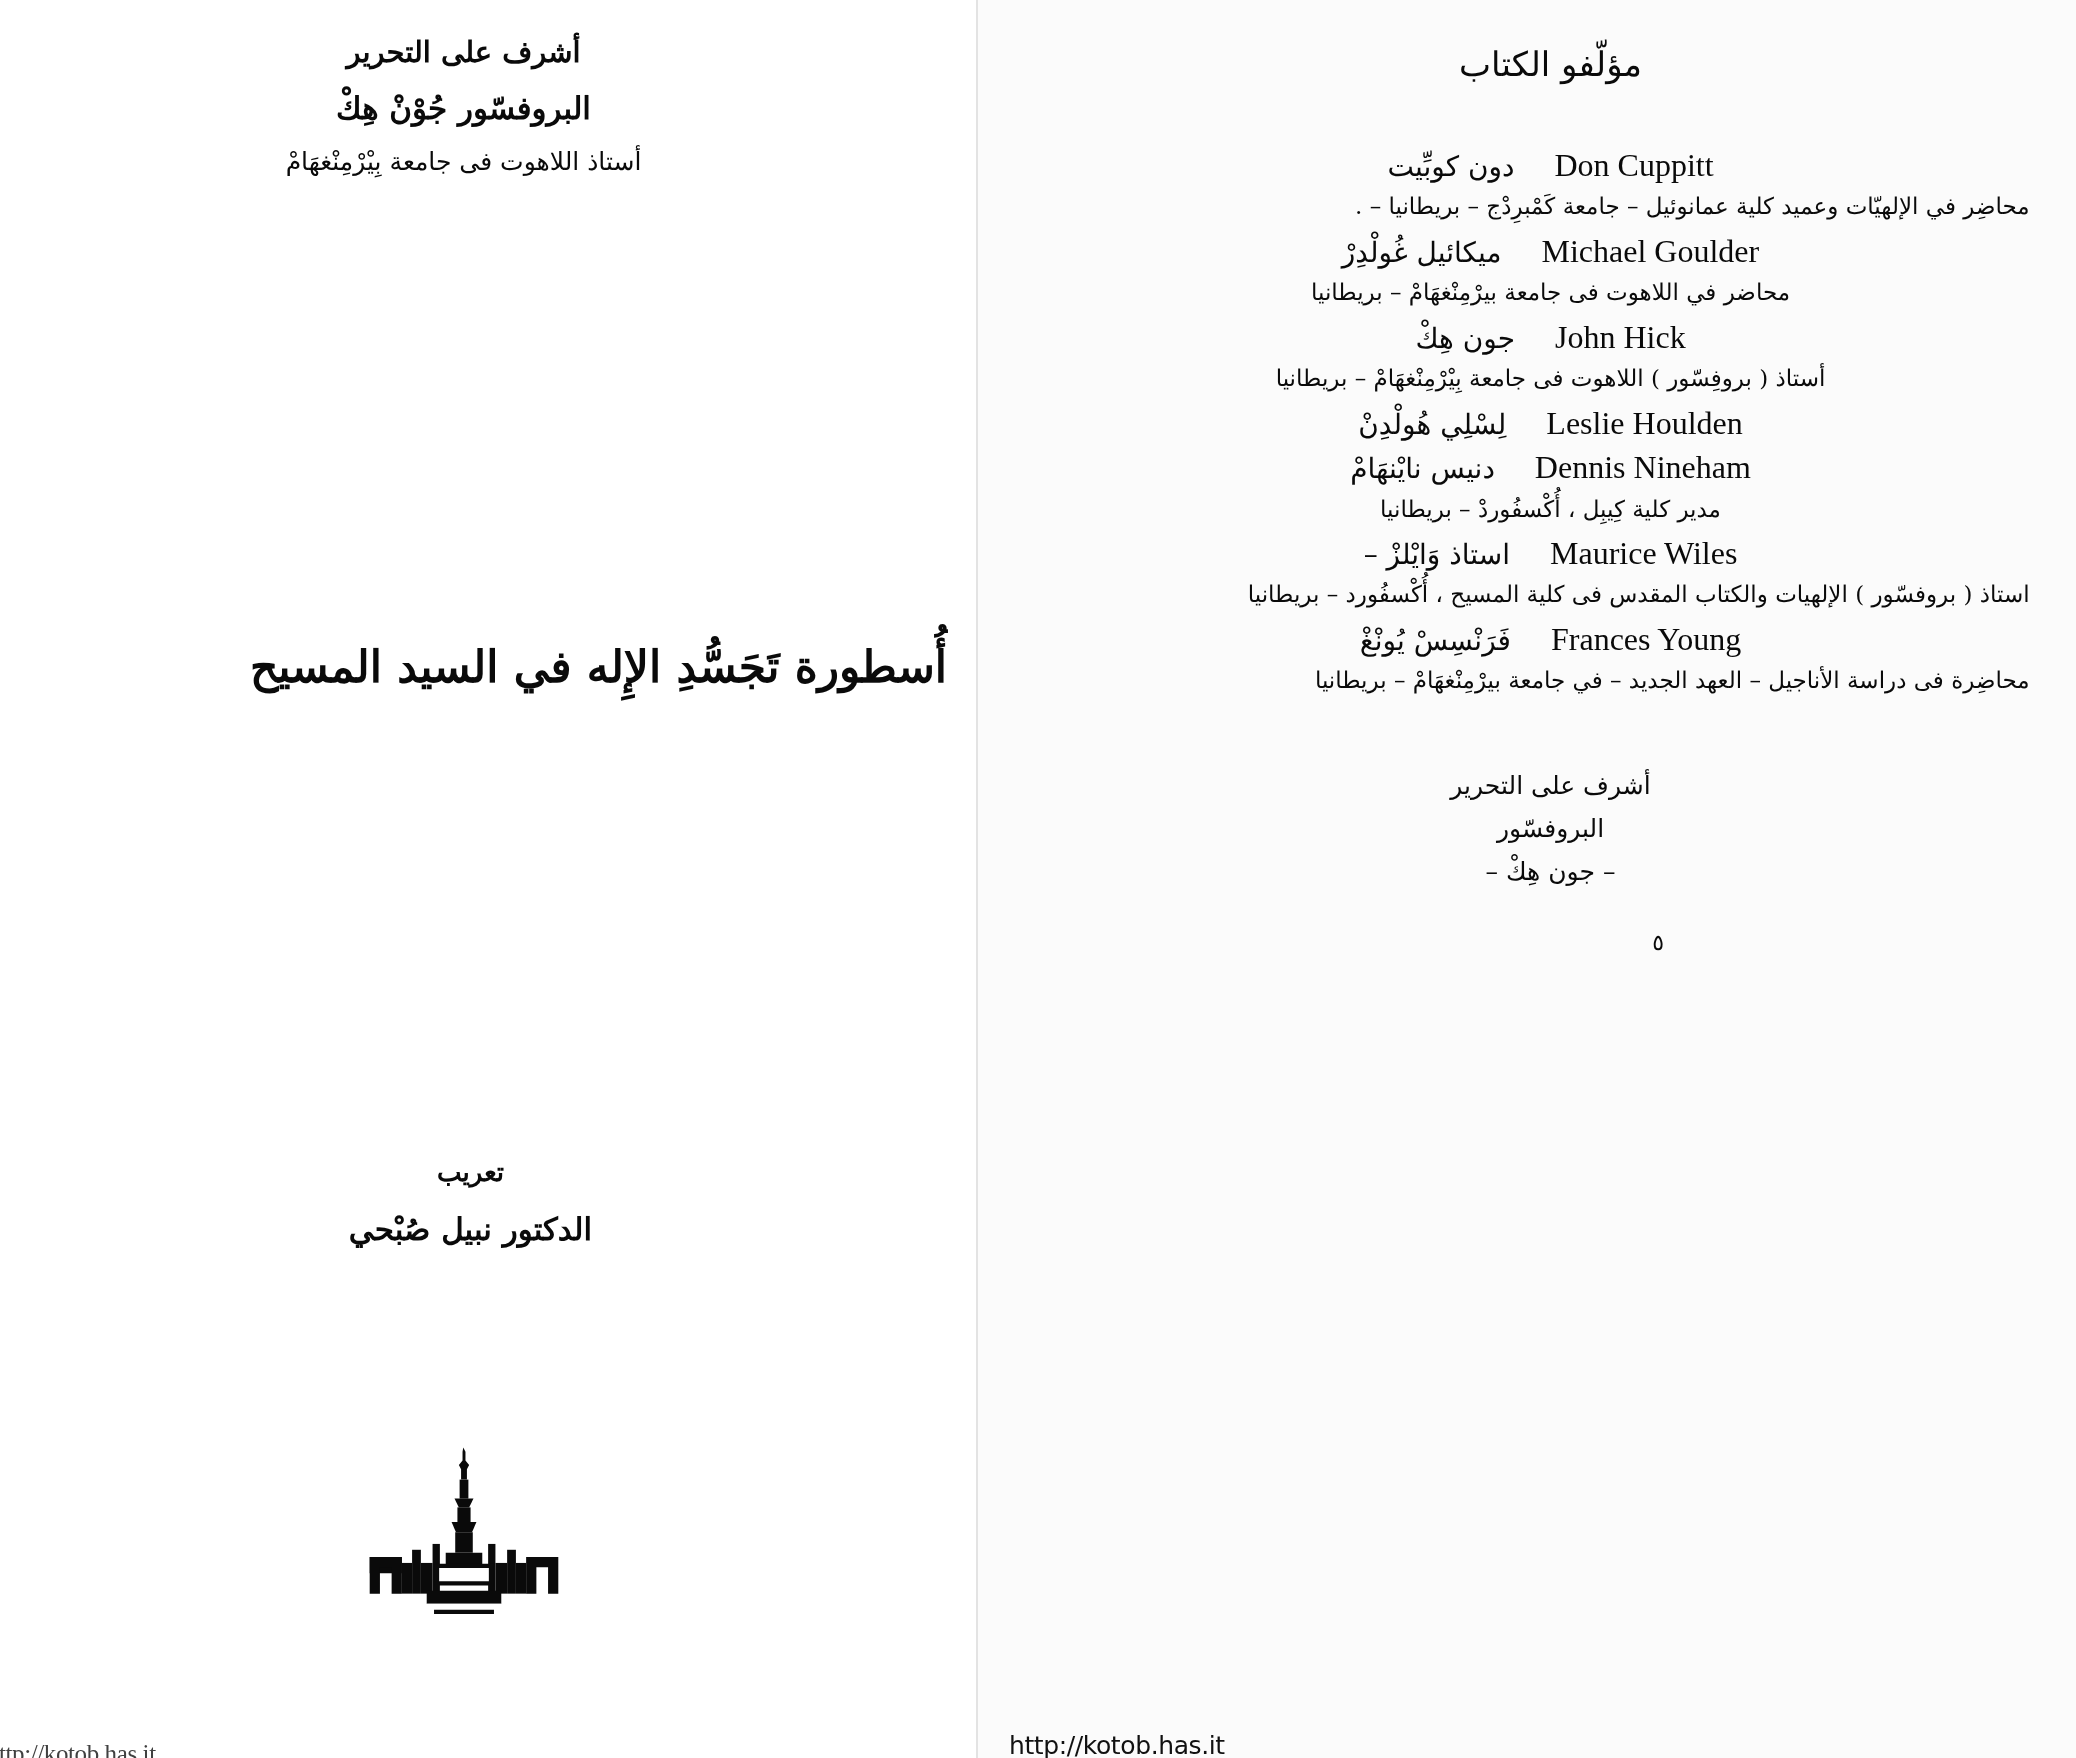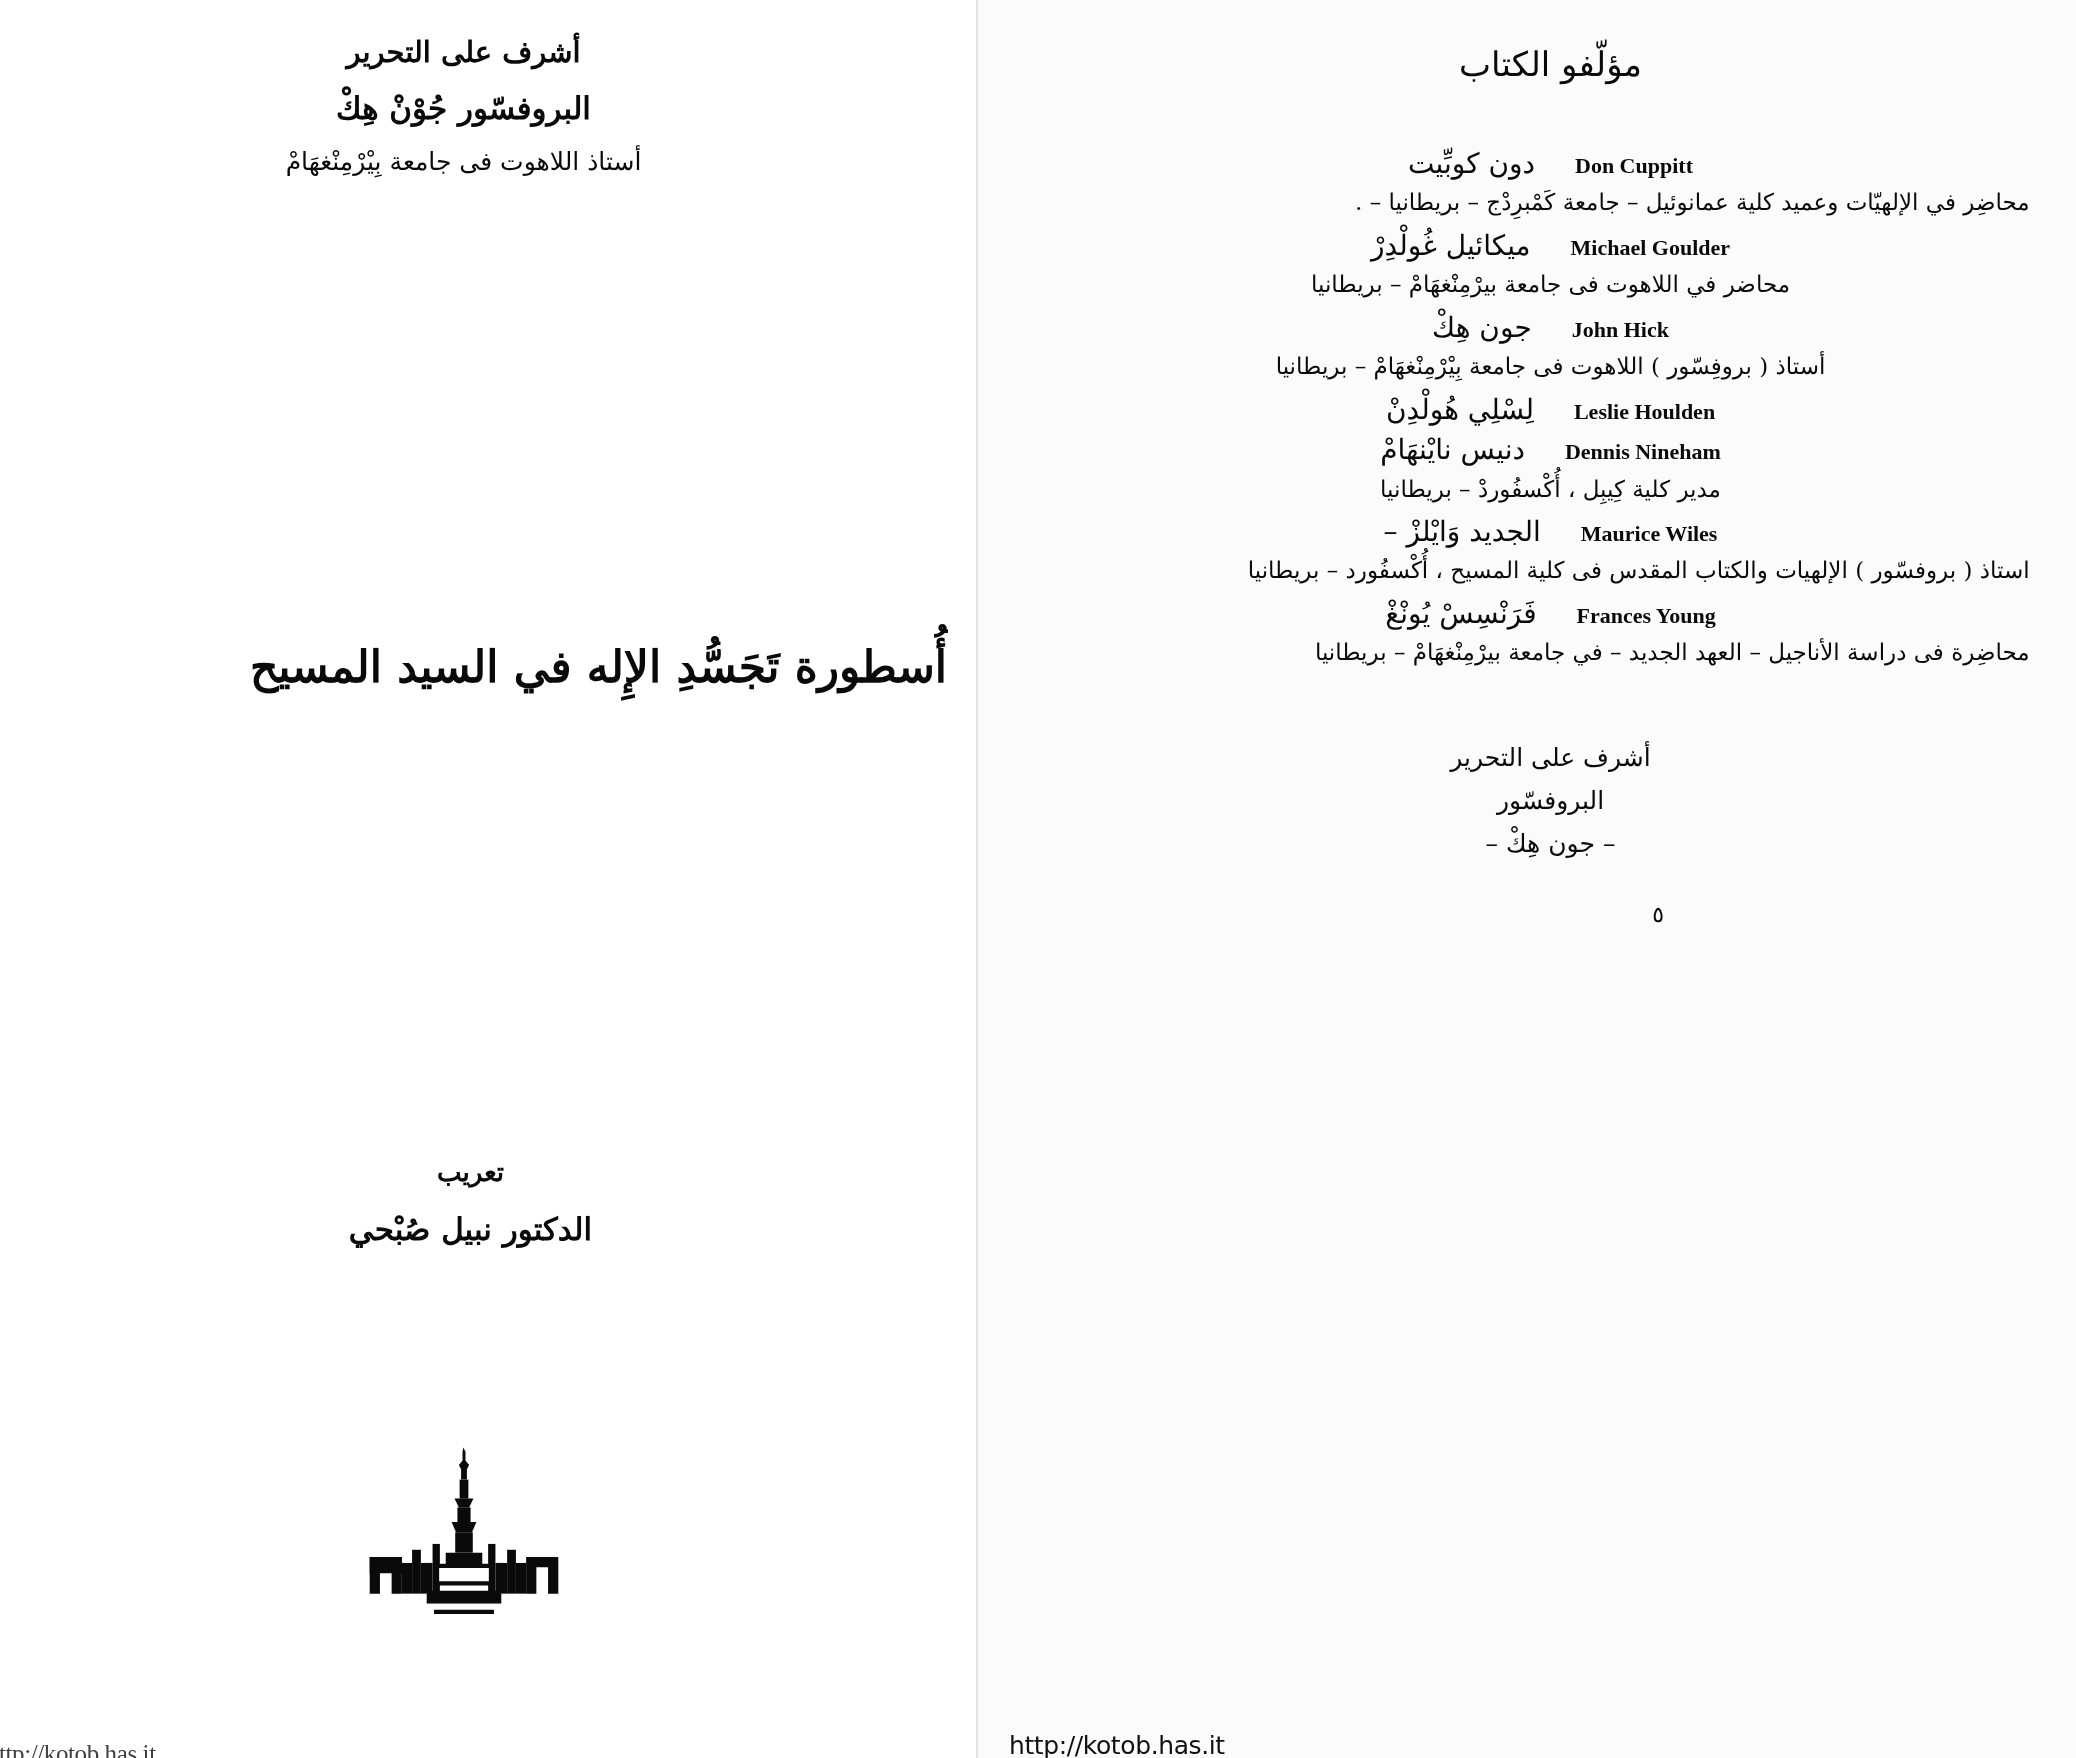--- a/index.html
+++ b/index.html
@@ -130,25 +130,24 @@
     align-items: baseline;
     justify-content: center;
     gap: 40px;
     margin-bottom: 4.4px;
   }
   .author-ar {
     font-size: 28px;
     white-space: nowrap;
   }
   .author-en {
-    font-size: 22px;
+    font-size: 32px;
     font-family: "Liberation Serif", serif;
     direction: ltr;
     white-space: nowrap;
-    font-weight: bold;
   }
   .author-desc {
     font-size: 23px;
     line-height: 1.62;
     text-align: justify;
     text-align-last: center;
     padding: 0 4.4px;
   }
   .author-desc.two-line {
     text-align: justify;
@@ -276,21 +275,21 @@
           <div class="author-name-row">
             <span class="author-en">Dennis Nineham</span>
             <span class="author-ar">دنيس نايْنهَامْ</span>
           </div>
           <div class="author-desc">مدير كلية كِيبِل ، أُكْسفُوردْ – بريطانيا</div>
         </div>
 
         <div class="author">
           <div class="author-name-row">
             <span class="author-en">Maurice Wiles</span>
-            <span class="author-ar">الجديد وَايْلزْ –</span>
+            <span class="author-ar">استاذ وَايْلزْ –</span>
           </div>
           <div class="author-desc two-line">استاذ ( بروفسّور ) الإلهيات والكتاب المقدس فى كلية المسيح ، أُكْسفُورد – بريطانيا</div>
         </div>
 
         <div class="author">
           <div class="author-name-row">
             <span class="author-en">Frances Young</span>
             <span class="author-ar">فَرَنْسِسْ يُونْغْ</span>
           </div>
           <div class="author-desc two-line">محاضِرة فى دراسة الأناجيل – العهد الجديد – في جامعة بيرْمِنْغهَامْ – بريطانيا</div>

